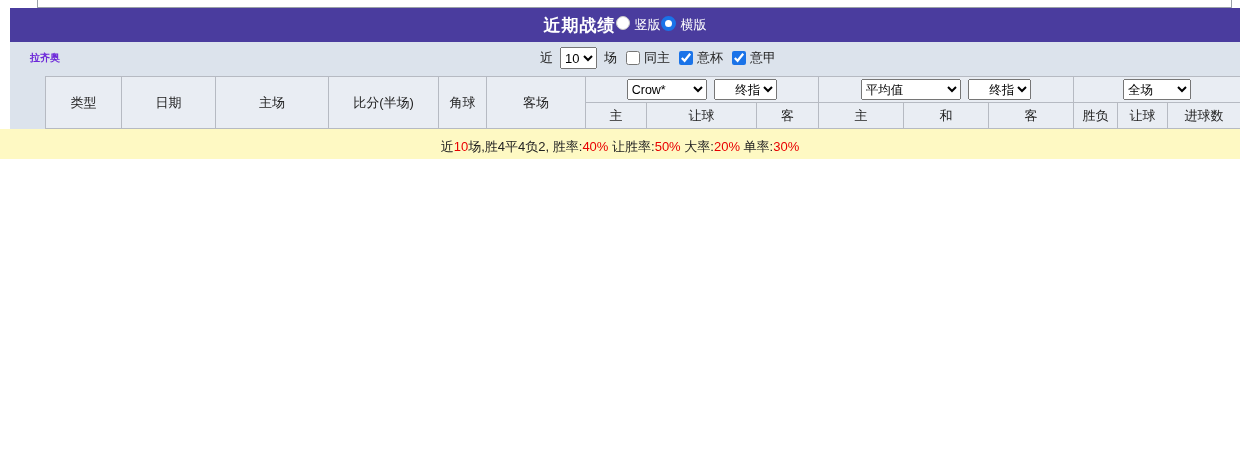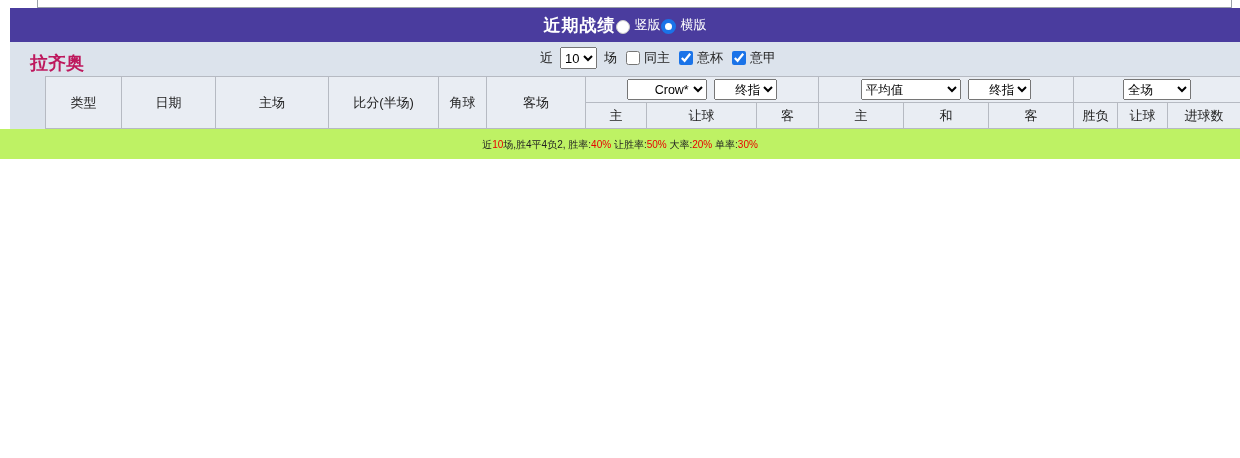--- a/index.html
+++ b/index.html
@@ -8,43 +8,43 @@
 
   .top-strip { margin-left: 37px; width: 1195px; height: 8px; background: #fff;
     border-left: 1px solid #9aa0a8; border-right: 1px solid #9aa0a8; border-bottom: 1px solid #9aa0a8; }
 
   .panel { margin-left: 10px; width: 1230px; background: #dce3ec; }
 
   
   .title-bar { height: 34px; background: #4a3c9e; display: flex; align-items: center;
     justify-content: center; color: #fff; }
   .title-bar .title { font-size: 17px; font-weight: bold; letter-spacing: 1px; }
-  .radio-group { display: inline-flex; align-items: flex-end; gap: 5px; font-size: 13px; cursor: pointer; }
+  .radio-group { display: inline-flex; align-items: flex-start; gap: 5px; font-size: 13px; cursor: pointer; }
   .radio { width: 14px; height: 14px; border-radius: 50%; background: #fff; border: 1px solid #c9c9c9; display: inline-block; }
   .radio.checked { width: 15px; height: 15px; border: 4px solid #1a73e8; }
 
   
   .filter-bar { position: relative; height: 34px; font-size: 13px; color: #222; }
-  .team-name { position: absolute; left: 20px; top: 9px; font-size: 18px; font-weight: bold; color: #be185d; }
+  .team-name { position: absolute; left: 20px; top: 9px; font-size: 10px; font-weight: bold; color: #6d28d9; }
   .filter-controls { position: absolute; left: 530px; top: 5px; display: flex; align-items: center; gap: 3px; }
   .filter-controls select { font-size: 13px; height: 22px; margin: 0 4px; }
   .filter-controls input[type=checkbox] { width: 14px; height: 14px; accent-color: #1a73e8; margin: 0 1px 0 6px; vertical-align: middle; }
 
   
   table { border-collapse: collapse; table-layout: fixed; width: 1195px; margin-left: 35px; background: #fff; }
   th, td { border: 1px solid #b6bac2; text-align: center; font-weight: normal; font-size: 13px; color: #222;
     overflow: hidden; white-space: nowrap; }
   thead th { background: #e9edf3; height: 26px; }
   thead select { font-size: 12.5px; height: 21px; margin: 0 2px; }
-  select.sel-company { min-width: 80px; padding-left: 23px; } select.sel-final { min-width: 56px; padding-left: 16px; }
+  select.sel-company { min-width: 80px; } select.sel-final { min-width: 56px; padding-left: 16px; }
   select.sel-avg { min-width: 100px; } select.sel-full { min-width: 68px; }
 
   
-  .summary { width: 1240px; height: 30px; background: #bef264; text-align: center;
-    font-size: 10px; padding-top: 9px; }
+  .summary { width: 1240px; height: 30px; background: #fef9c3; text-align: center;
+    font-size: 13px; padding-top: 9px; }
 </style>
 </head>
 <body>
 
 <div class="top-strip"></div>
 
 <div class="panel">
 
   <div class="title-bar">
     <span class="title">近期战绩</span>

